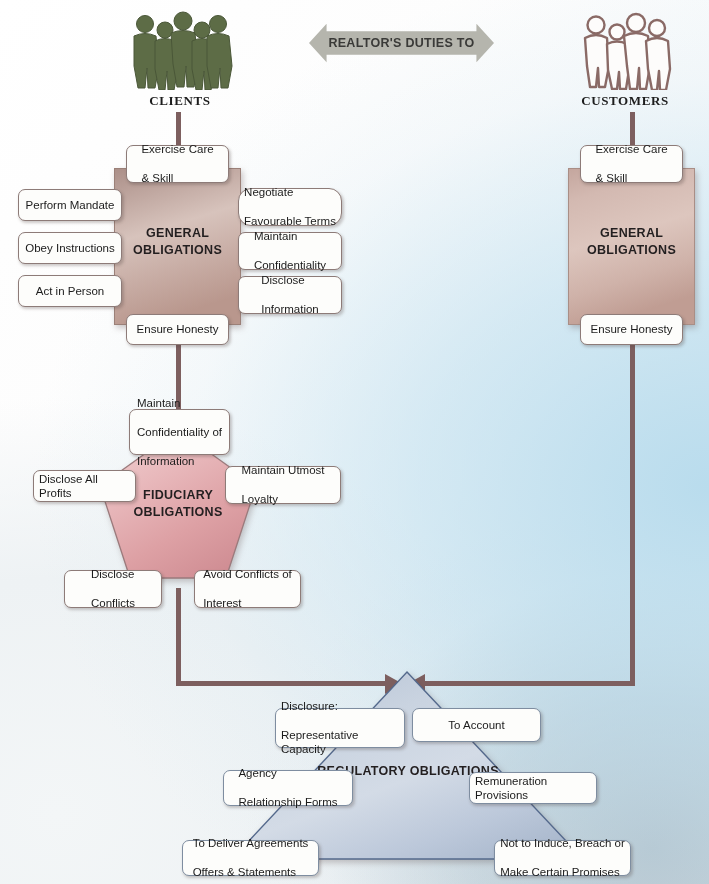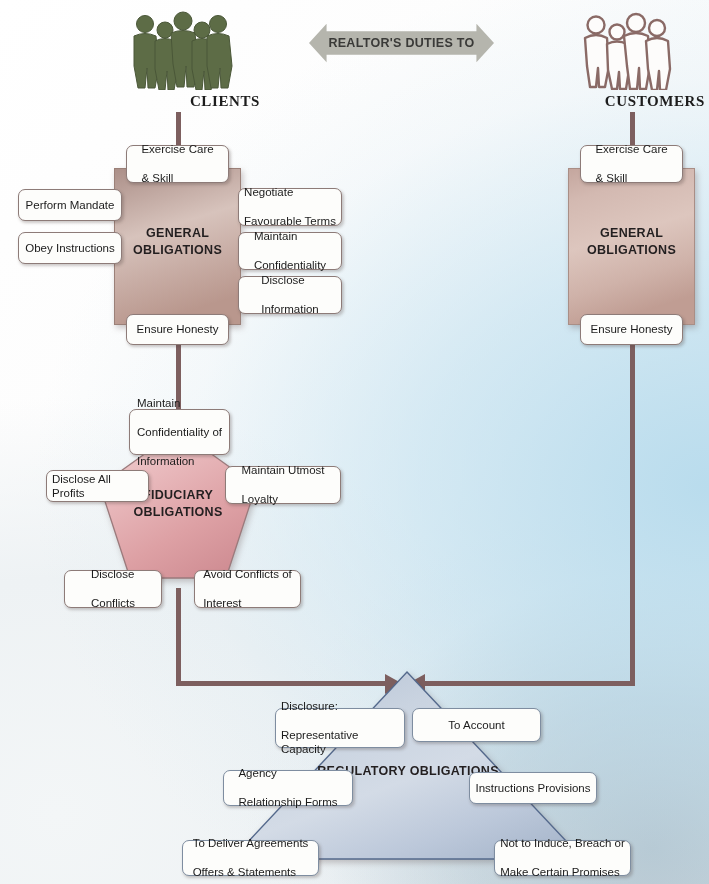--- a/index.html
+++ b/index.html
@@ -33,23 +33,23 @@
   }
   #banner .txt{
     position:absolute;inset:0;
     display:flex;align-items:center;justify-content:center;
     font-size:12.5px;font-weight:bold;color:#3a3a38;letter-spacing:.3px;
     white-space:nowrap;
   }
 
   
   .people-label{
-    position:absolute;width:160px;text-align:right;
+    position:absolute;width:160px;text-align:center;
     font-family:"Liberation Serif", serif;
-    font-size:15px;font-weight:bold;color:#1d1d1d;letter-spacing:.6px;
+    font-size:13px;font-weight:bold;color:#1d1d1d;letter-spacing:.6px;
   }
   .people-svg{position:absolute;}
 
   
   .rail{
     position:absolute;background:#7d5f5f;
     box-shadow:0 0 0 0 rgba(0,0,0,0);
   }
   .rail.v{width:5px;}
   .rail.h{height:5px;}
@@ -176,22 +176,25 @@
       <span>&amp; Skill</span>
     </span>
   </div>
 
   <div class="box" style="left:18px;top:189px;width:104px;height:32px;">
     <span>Perform Mandate</span>
   </div>
   <div class="box" style="left:18px;top:232px;width:104px;height:32px;">
     <span>Obey Instructions</span>
   </div>
-
-  <div class="box" style="left:238px;top:188px;width:104px;height:38px;">
+  <div class="box" style="left:18px;top:275px;width:104px;height:32px;">
+    <span>Act in Person</span>
+  </div>
+
+  <div class="box" style="left:238px;top:188px;width:104px;height:38px;border-radius:13px;">
     <span>
       <span>Negotiate</span><br>
       <span>Favourable Terms</span>
     </span>
   </div>
   <div class="box" style="left:238px;top:232px;width:104px;height:38px;">
     <span>
       <span>Maintain</span><br>
       <span>Confidentiality</span>
     </span>
@@ -250,21 +253,21 @@
     <span>OBLIGATIONS</span>
   </div>
 
   <div class="box" style="left:129px;top:409px;width:101px;height:46px;">
     <span>
       <span>Maintain</span><br>
       <span>Confidentiality of</span><br>
       <span>Information</span>
     </span>
   </div>
-  <div class="box" style="left:46px;top:470px;width:103px;height:32px;">
+  <div class="box" style="left:33px;top:470px;width:103px;height:32px;">
     <span>Disclose All Profits</span>
   </div>
   <div class="box" style="left:225px;top:466px;width:116px;height:38px;">
     <span>
       <span>Maintain Utmost</span><br>
       <span>Loyalty</span>
     </span>
   </div>
   <div class="box" style="left:64px;top:570px;width:98px;height:38px;">
     <span>
@@ -305,21 +308,21 @@
   <div class="box blue" style="left:412px;top:708px;width:129px;height:34px;">
     <span>To Account</span>
   </div>
   <div class="box blue" style="left:223px;top:770px;width:130px;height:36px;">
     <span>
       <span>Agency</span><br>
       <span>Relationship Forms</span>
     </span>
   </div>
   <div class="box blue" style="left:469px;top:772px;width:128px;height:32px;">
-    <span>Instructions Provisions</span>
+    <span>Remuneration Provisions</span>
   </div>
   <div class="box blue" style="left:494px;top:840px;width:137px;height:36px;">
     <span>
       <span>Not to Induce, Breach or</span><br>
       <span>Make Certain Promises</span>
     </span>
   </div>
   <div class="box blue" style="left:182px;top:840px;width:137px;height:36px;">
     <span>
       <span>To Deliver Agreements</span><br>

